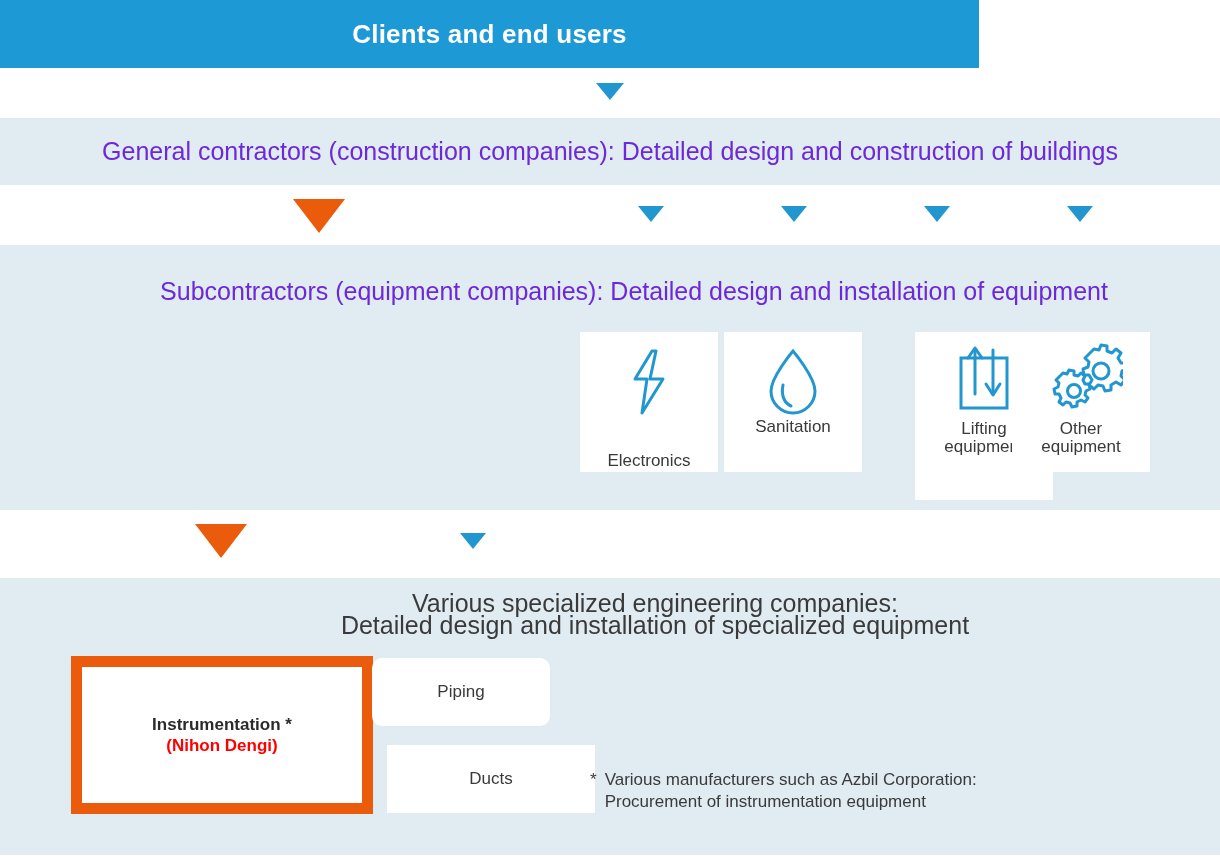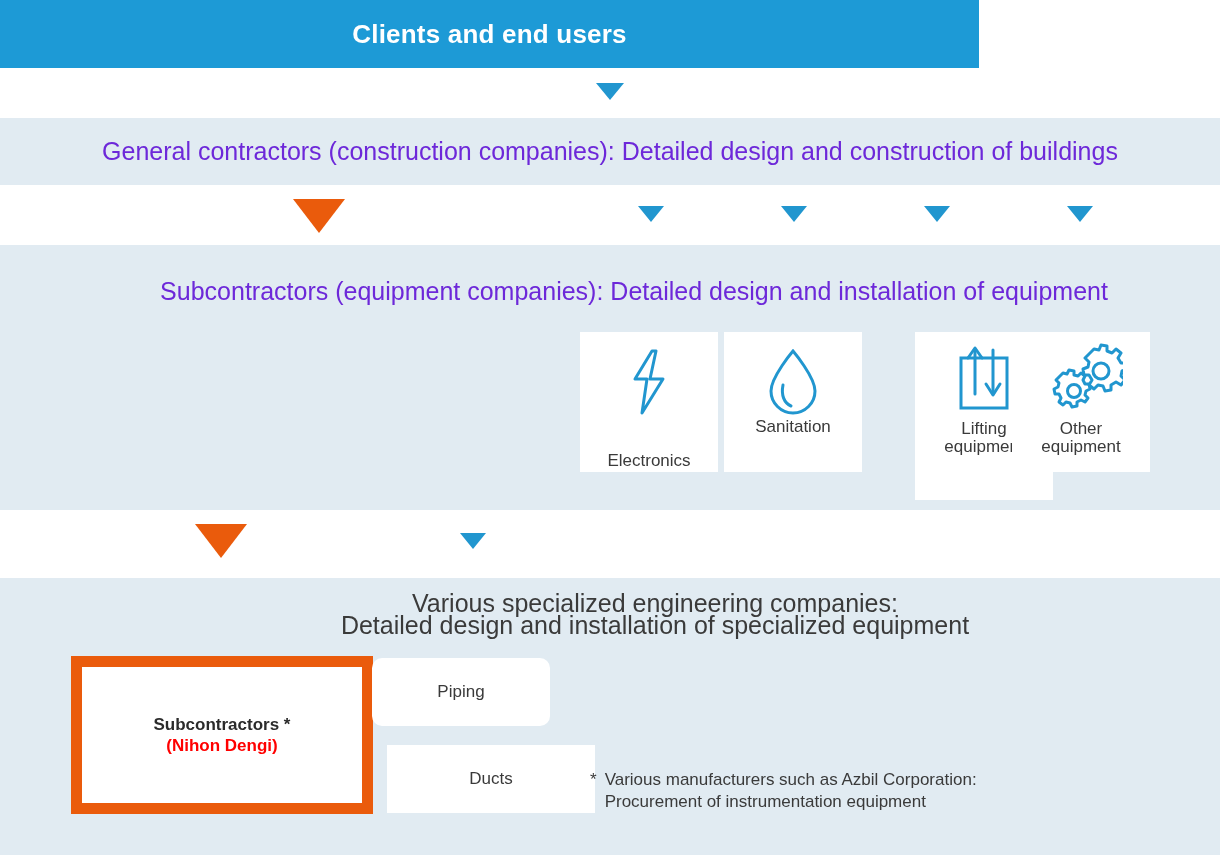--- a/index.html
+++ b/index.html
@@ -273,21 +273,21 @@
 
   <div class="band" style="top:578px; height:277px;">
   </div>
   <div class="band-heading-2line" style="top:592px;margin-left:45px;">
     <span class="hl">Various specialized engineering companies:</span>
     <span class="hl">Detailed design and installation of specialized equipment</span>
   </div>
 
   <div class="card-highlight" style="left:71px; top:656px; width:302px; height:158px;">
     <div class="instr-text">
-      <span class="instr-line1">Subcontractors *</span>
+      <span class="instr-line1">Instrumentation *</span>
       <span class="instr-line2">(Nihon Dengi)</span>
     </div>
   </div>
 
   <div class="subcard" style="left:372px; top:658px; width:178px; height:68px;border-radius:10px;">
     <div class="subcard-label">Piping</div>
   </div>
 
   <div class="subcard" style="left:387px; top:745px; width:208px; height:68px;">
     <div class="subcard-label">Ducts</div>

